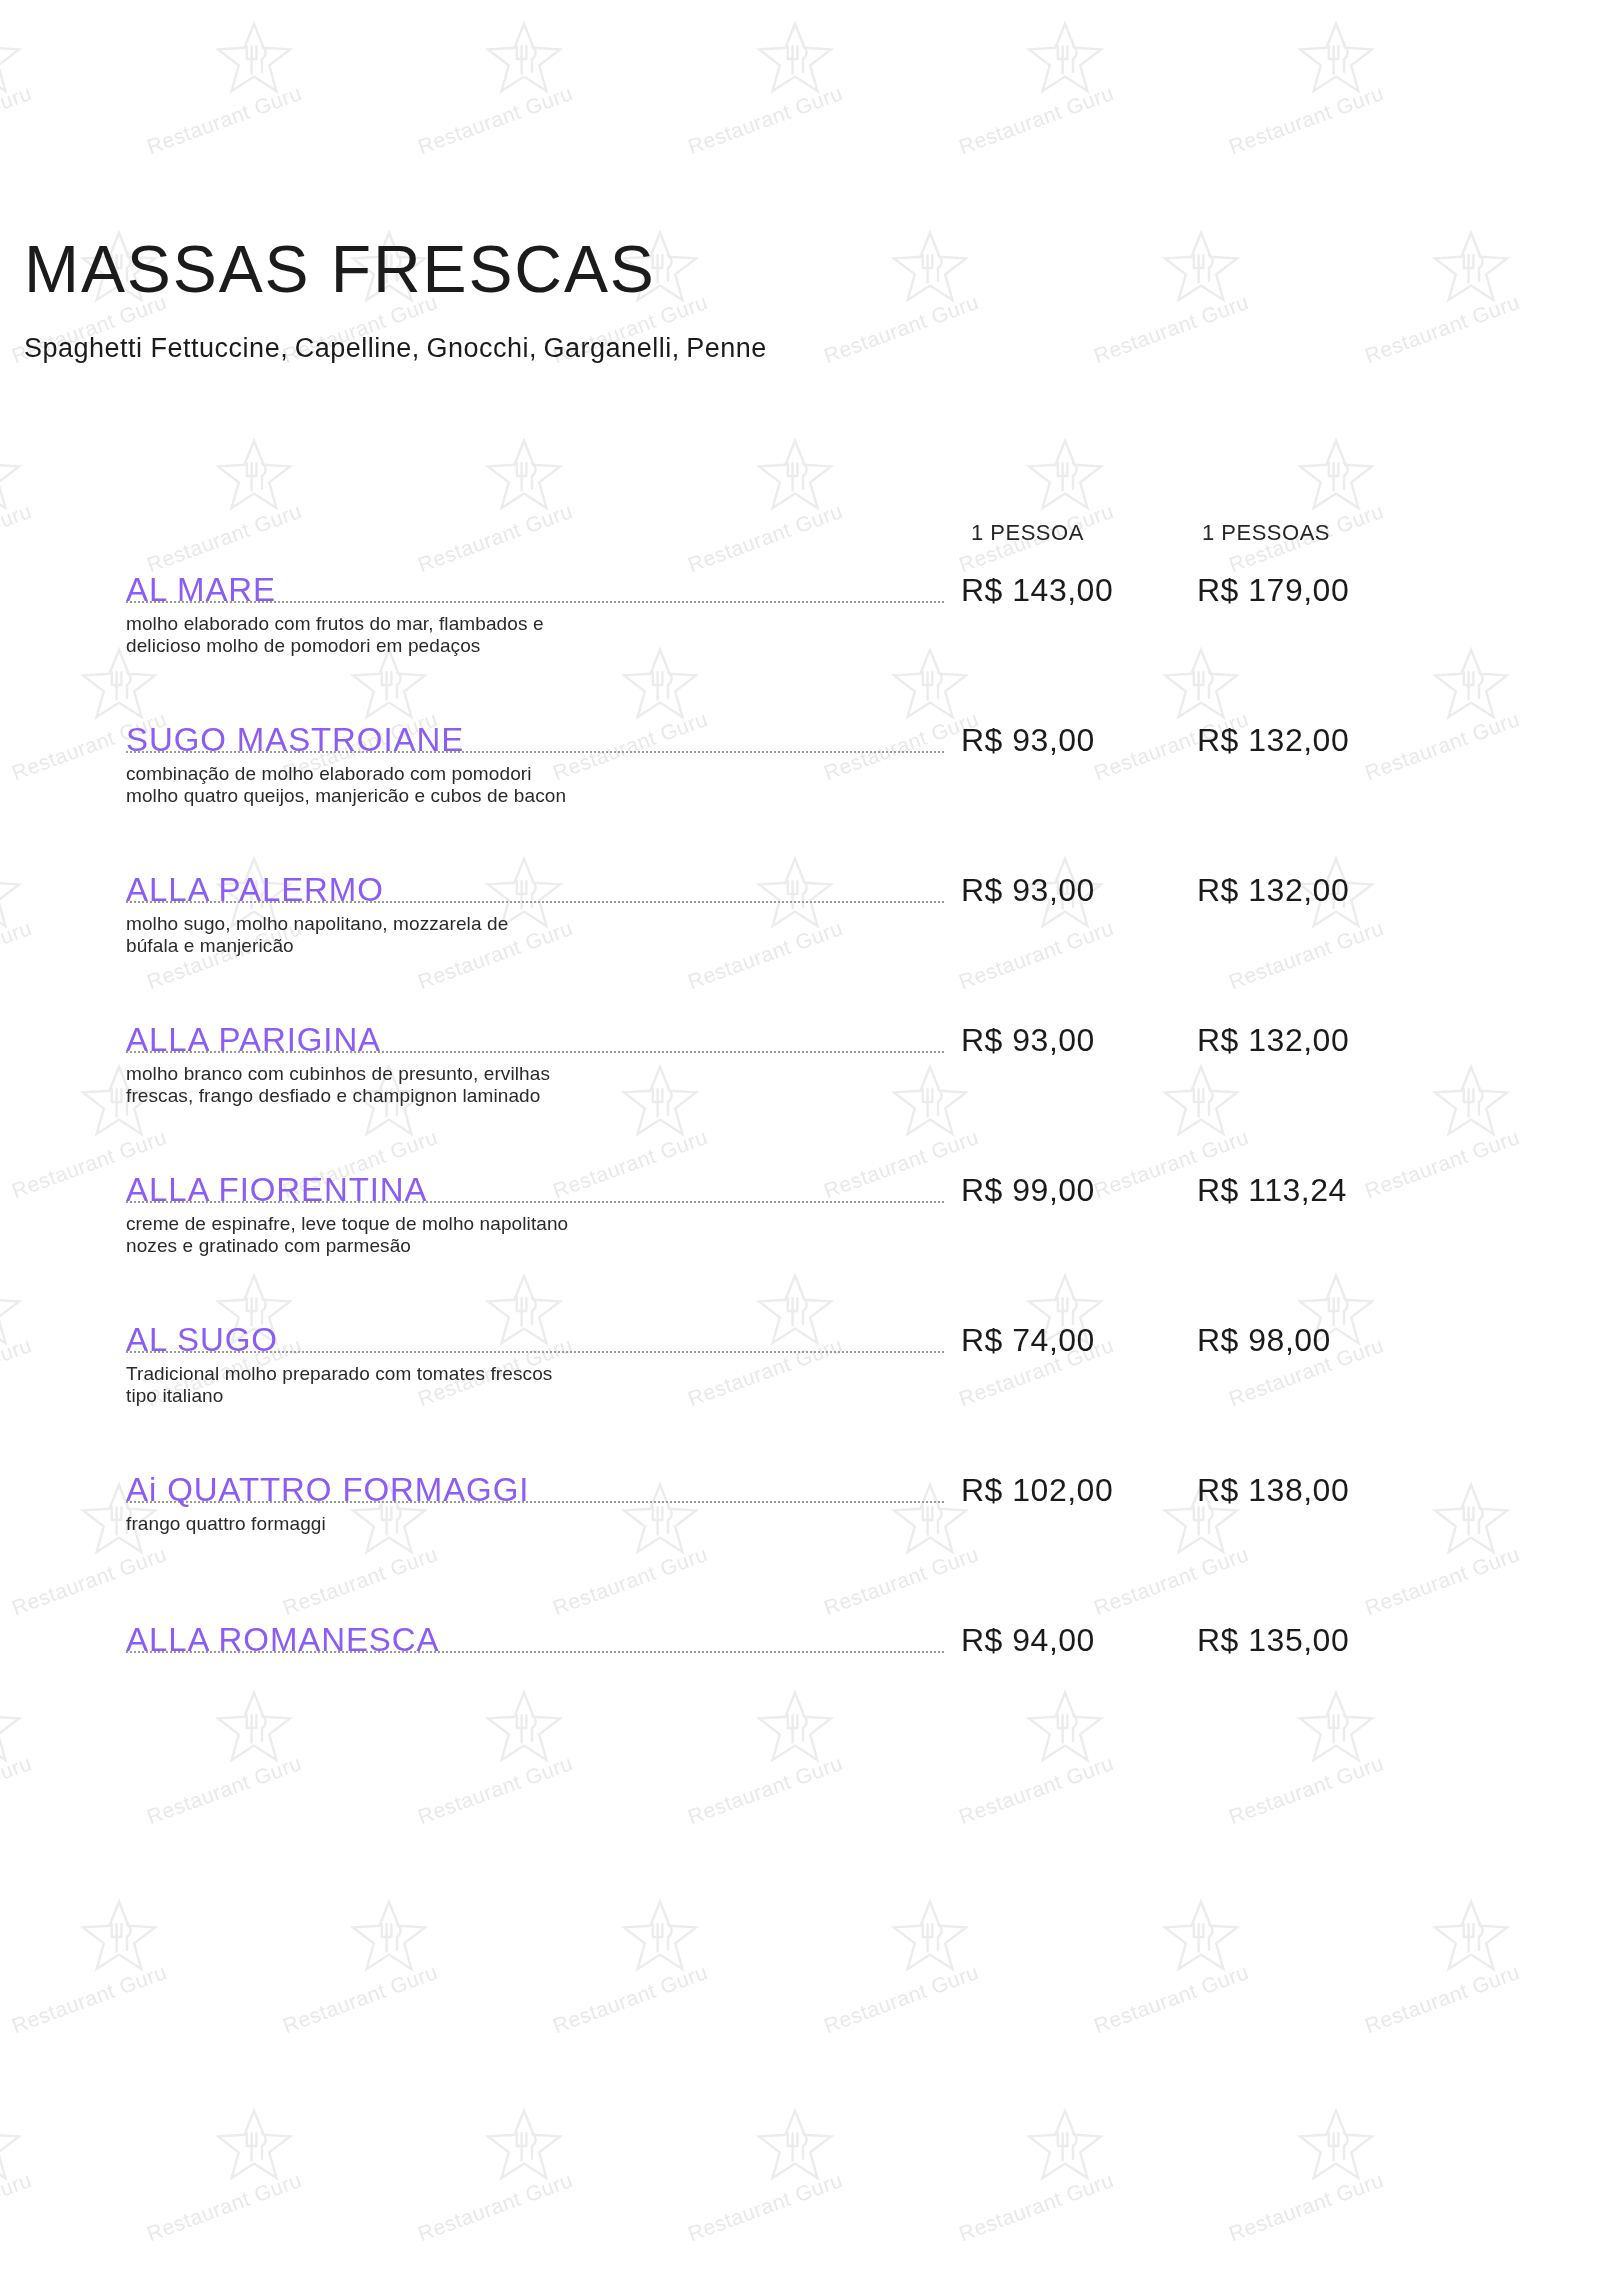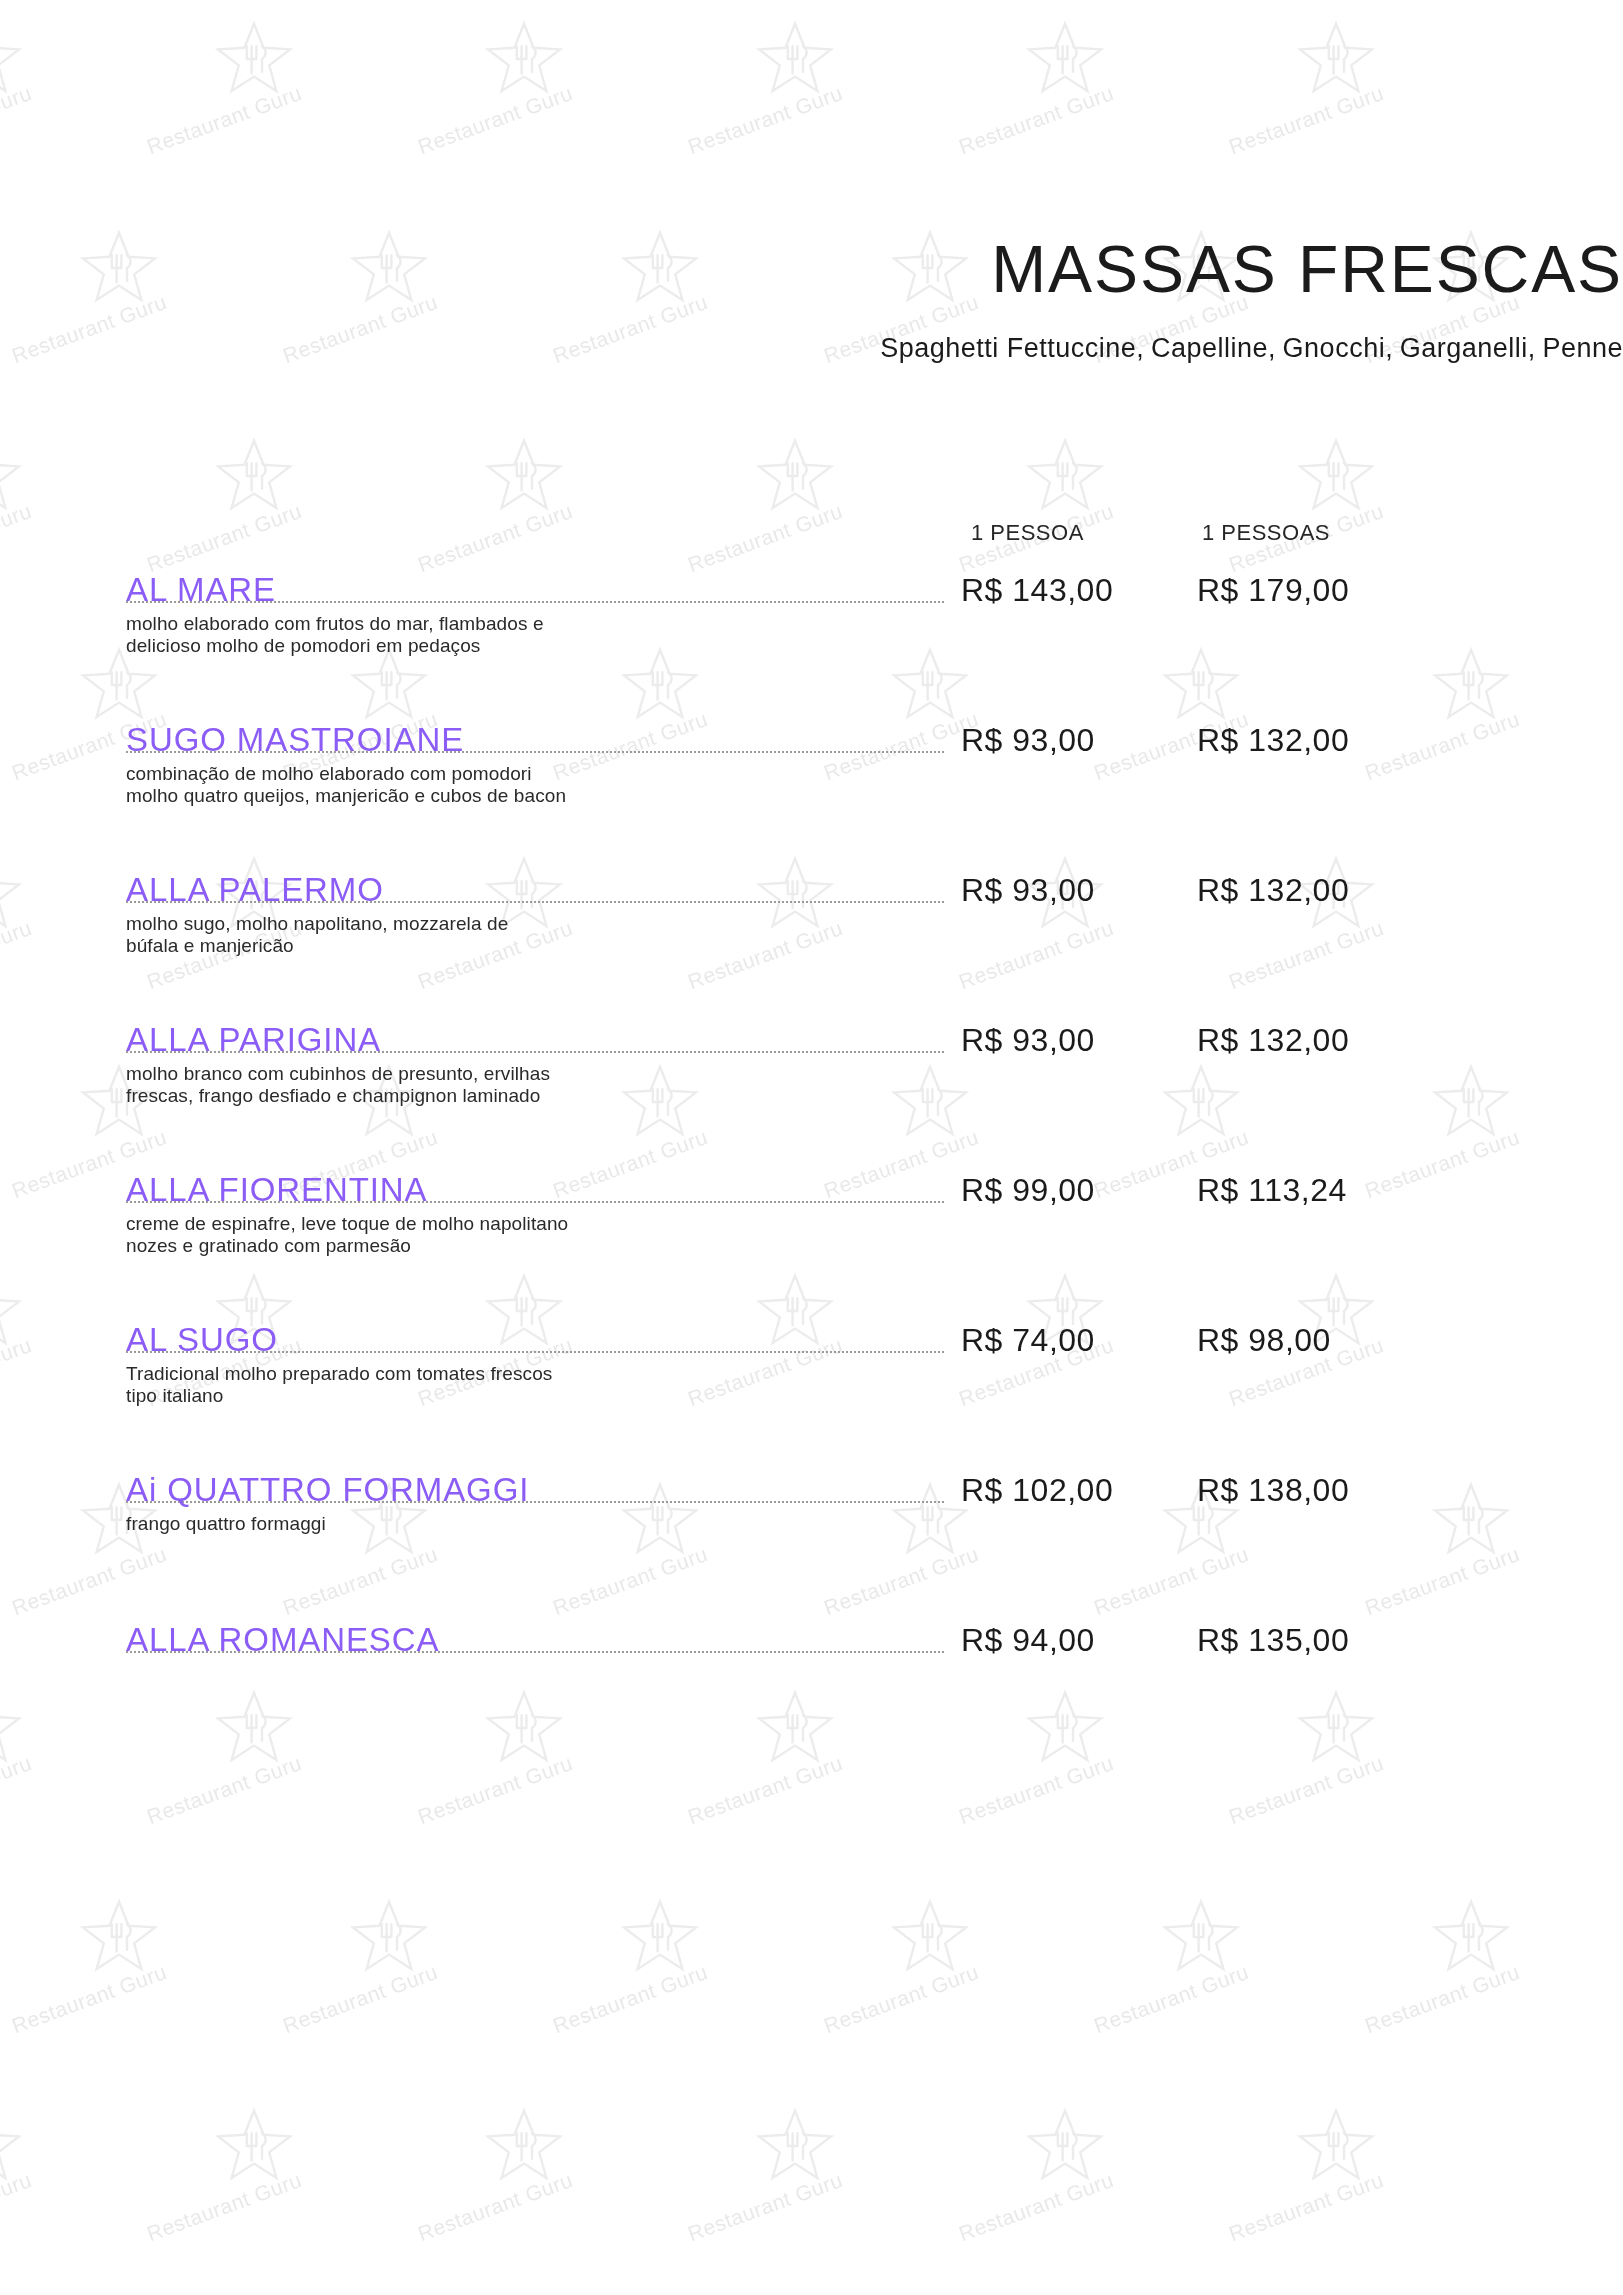--- a/index.html
+++ b/index.html
@@ -45,21 +45,21 @@
   .page {
     position: relative;
     z-index: 2;
     width: 1623px;
     height: 2295px;
     box-sizing: border-box;
     padding: 0;
   }
 
   .header {
-    text-align: right;
+    text-align: left;
     padding-top: 236px;
     margin-left: 24px;
   }
   .menu-title {
     font-size: 66px;
     font-weight: 400;
     letter-spacing: 1.9px;
     color: #1b1b1b;
     margin: 0;
     line-height: 1;

